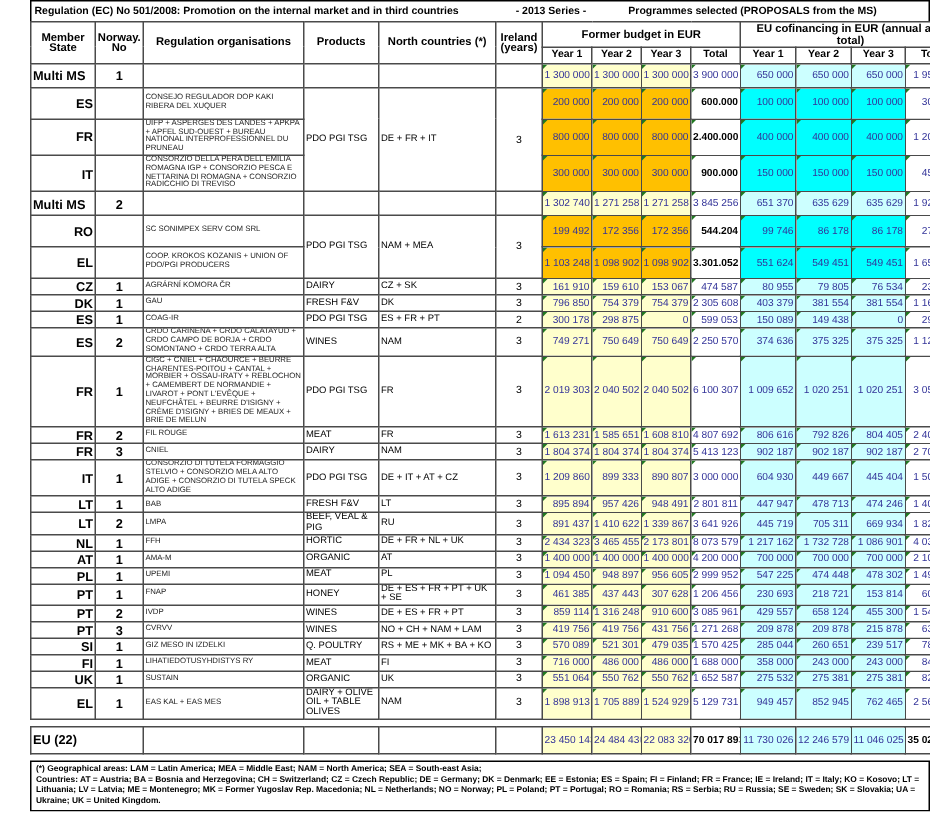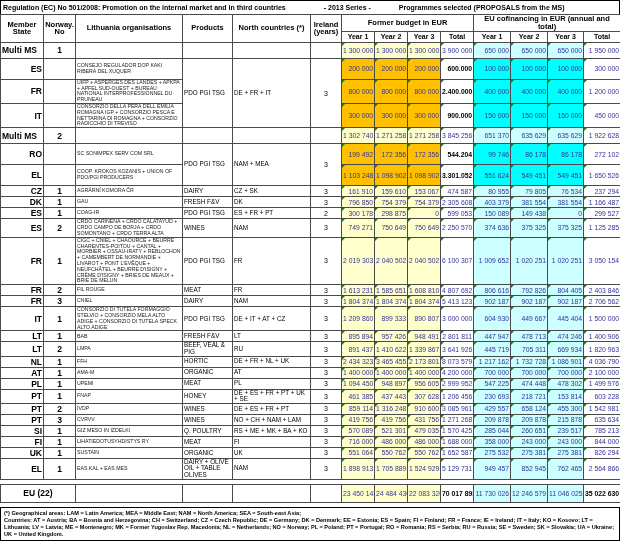--- a/index.html
+++ b/index.html
@@ -1,17 +1,17 @@
 <!DOCTYPE html>
 <html><head>
 <meta charset="utf-8">
 <style>
   html,body{margin:0;padding:0;background:#fff;}
   body{width:620px;font-family:"Liberation Sans",sans-serif;color:#000;}
-  .sheet{width:620px;box-sizing:border-box;}
+  .sheet{width:620px;box-sizing:border-box;padding-left:20px;}
   .titlebar{display:flex;align-items:center;border:1px solid #000;border-bottom:none;height:14px;font-size:7px;font-weight:bold;box-sizing:border-box;padding:0 2px;}
   .titlebar .left{white-space:nowrap;}
   .titlebar .mid{margin-left:38px;white-space:nowrap;}
   .titlebar .right{margin-left:28px;white-space:nowrap;}
   table.t{border-collapse:collapse;table-layout:fixed;width:620px;}
   table.t td{border:1px solid #4a4a4a;padding:0 1px;vertical-align:middle;box-sizing:border-box;overflow:hidden;}
   table.t{border:1.5px solid #000;}
   thead td{font-weight:bold;font-size:7.5px;text-align:center;line-height:1.05;background:#fff;}
   thead tr.h1 td{height:12px;}
   thead tr.h2 td{height:11px;font-size:7px;}
@@ -29,21 +29,21 @@
   .pyellow{background:#FFFFCC;}
   .cyan{background:#00FFFF;}
   .pcyan{background:#CCFFFF;}
   .tri{position:absolute;left:0;top:0;width:0;height:0;border-top:3px solid #217821;border-right:3px solid transparent;}
   tr.r-group td{height:16px;}
   tr.r-member td{height:21px;}
   tr.r-ms td{height:11px;}
   .gap{height:4px;}
   table.eu{margin-top:0;}
   table.eu td{height:18px;}
-  .eulabel{font-weight:bold;font-size:8.5px;text-align:center;padding-left:3px;}
+  .eulabel{font-weight:bold;font-size:8.5px;text-align:left;padding-left:3px;}
   .footer{border:1px solid #000;margin-top:4px;padding:2px 3px;font-size:5.6px;font-weight:bold;line-height:1.25;box-sizing:border-box;}
 </style>
 </head>
 <body>
 
 <div class="sheet">
 
   <div class="titlebar">
     <span class="left">Regulation (EC) No 501/2008: Promotion on the internal market and in third countries</span>
     <span class="mid">- 2013 Series -</span>
@@ -64,21 +64,21 @@
         <col style="width:33px">
         <col style="width:37px">
         <col style="width:37px">
       <col style="width:36px">
         <col style="width:37px">
     </colgroup>
     <thead>
       <tr class="h1">
         <td rowspan="2">Member State</td>
         <td rowspan="2">Norway. No</td>
-        <td rowspan="2">Lithuania organisations</td>
+        <td rowspan="2">Regulation organisations</td>
         <td rowspan="2">Products</td>
         <td rowspan="2">North countries (*)</td>
         <td rowspan="2">Ireland (years)</td>
         <td colspan="4">Former budget in EUR</td>
         <td colspan="4">EU cofinancing in EUR (annual and total)</td>
       </tr>
       <tr class="h2">
         <td>Year 1</td>
         <td>Year 2</td>
         <td>Year 3</td>

